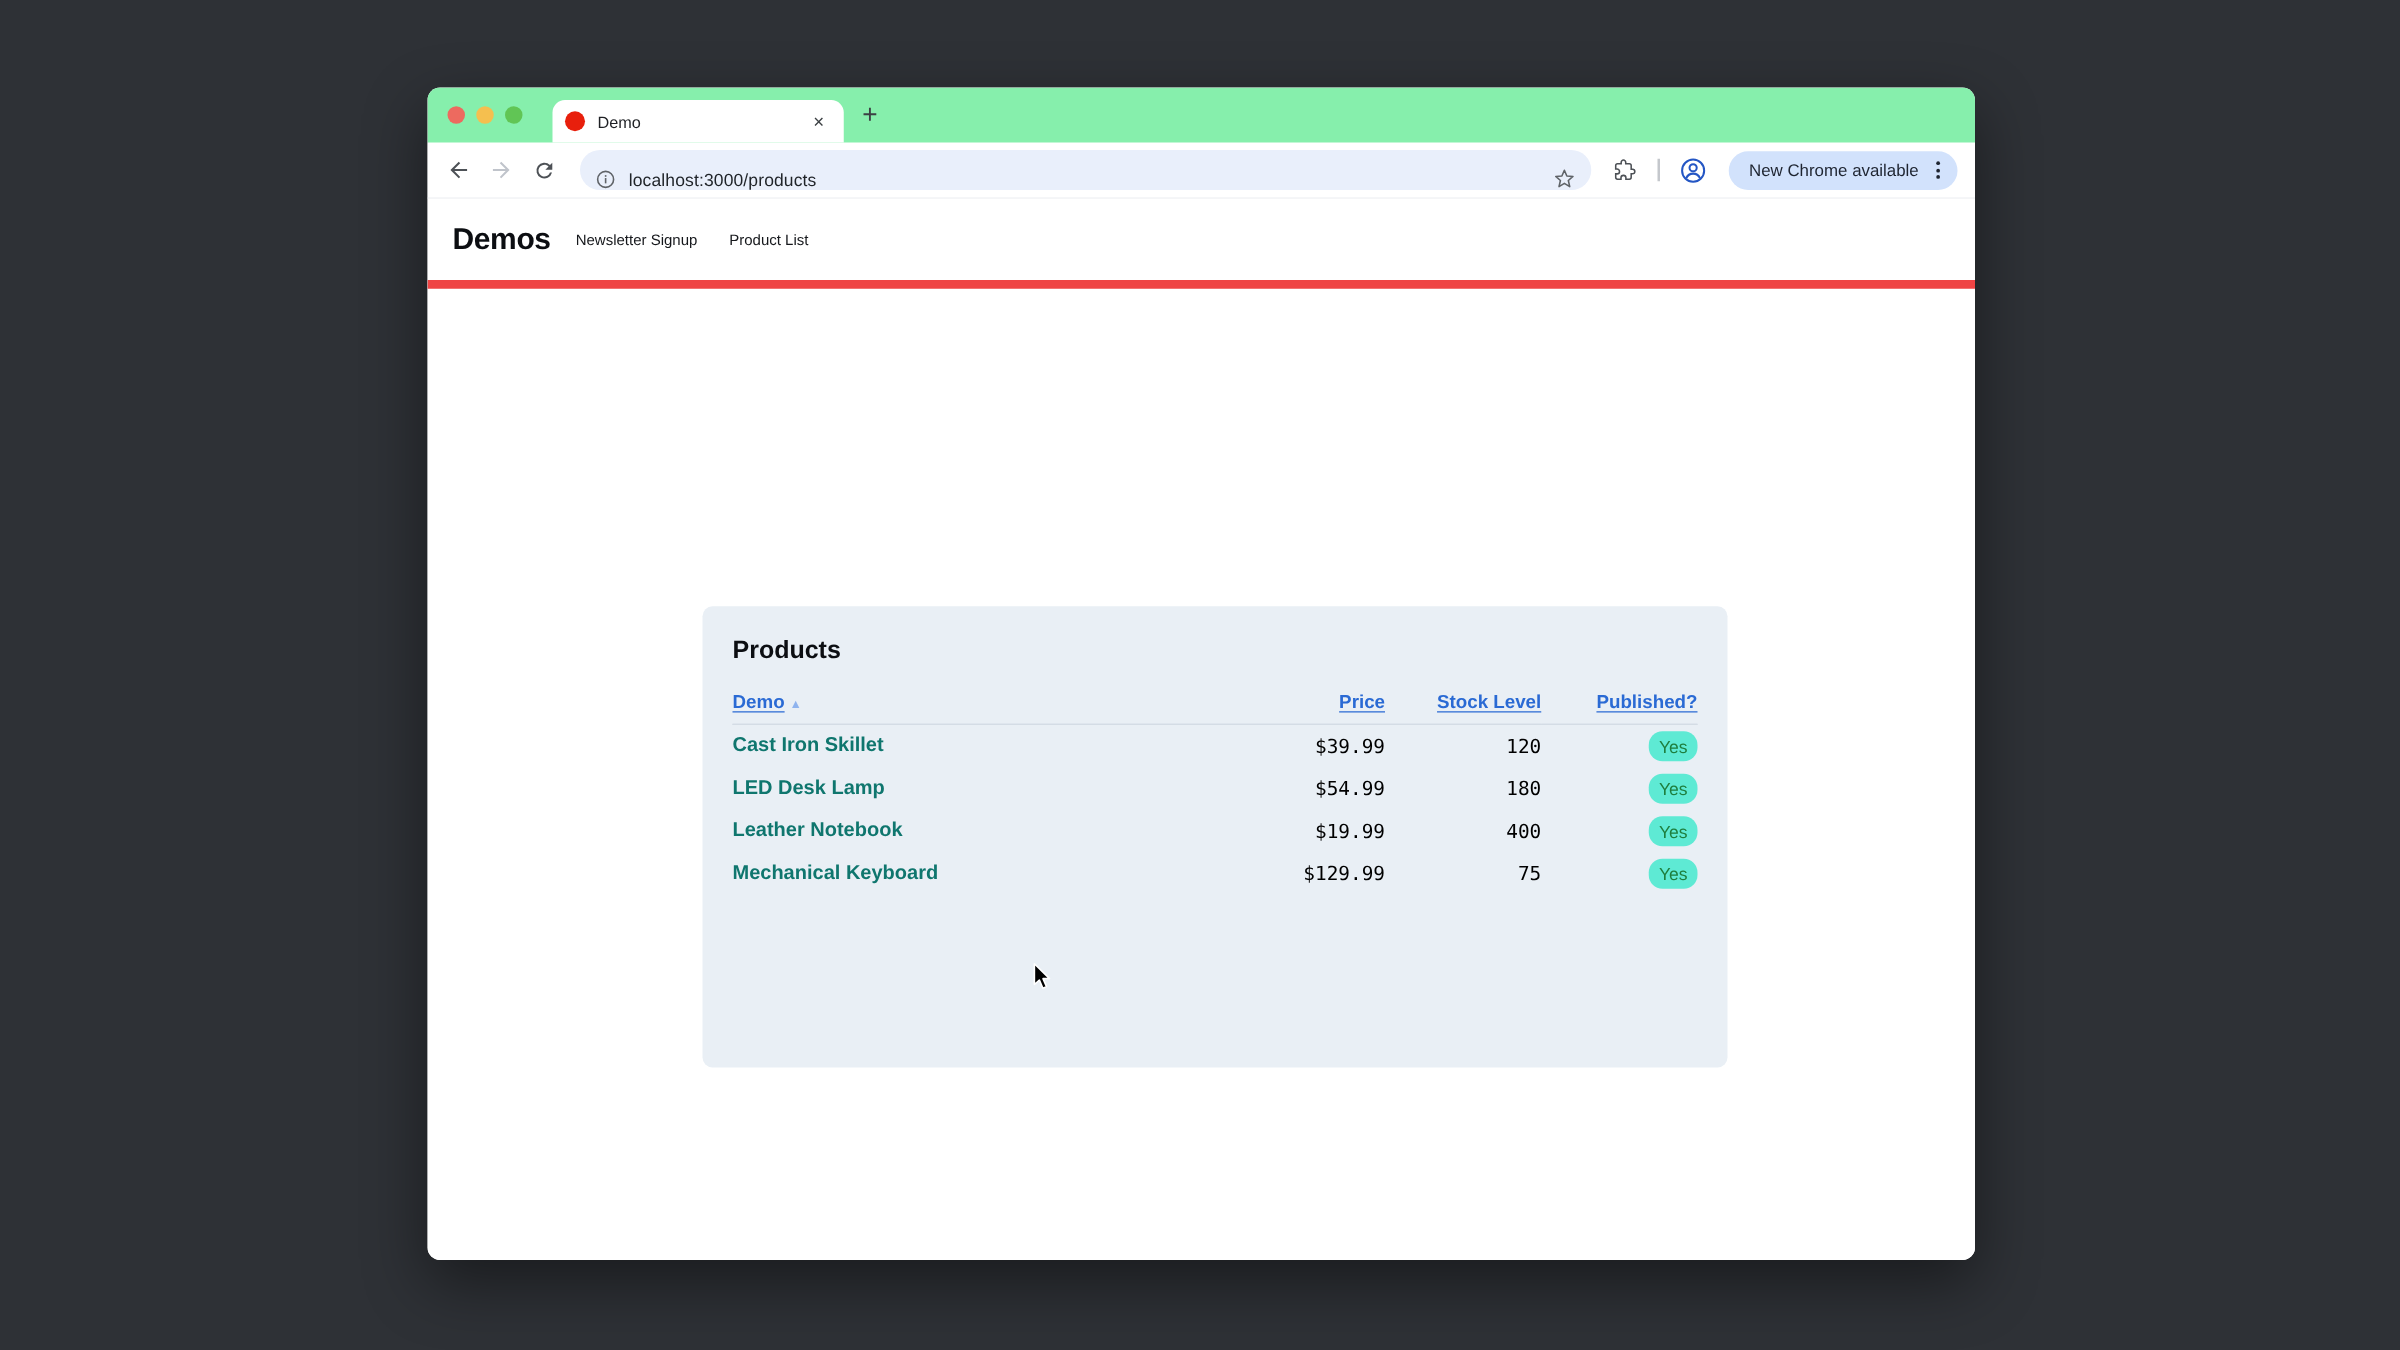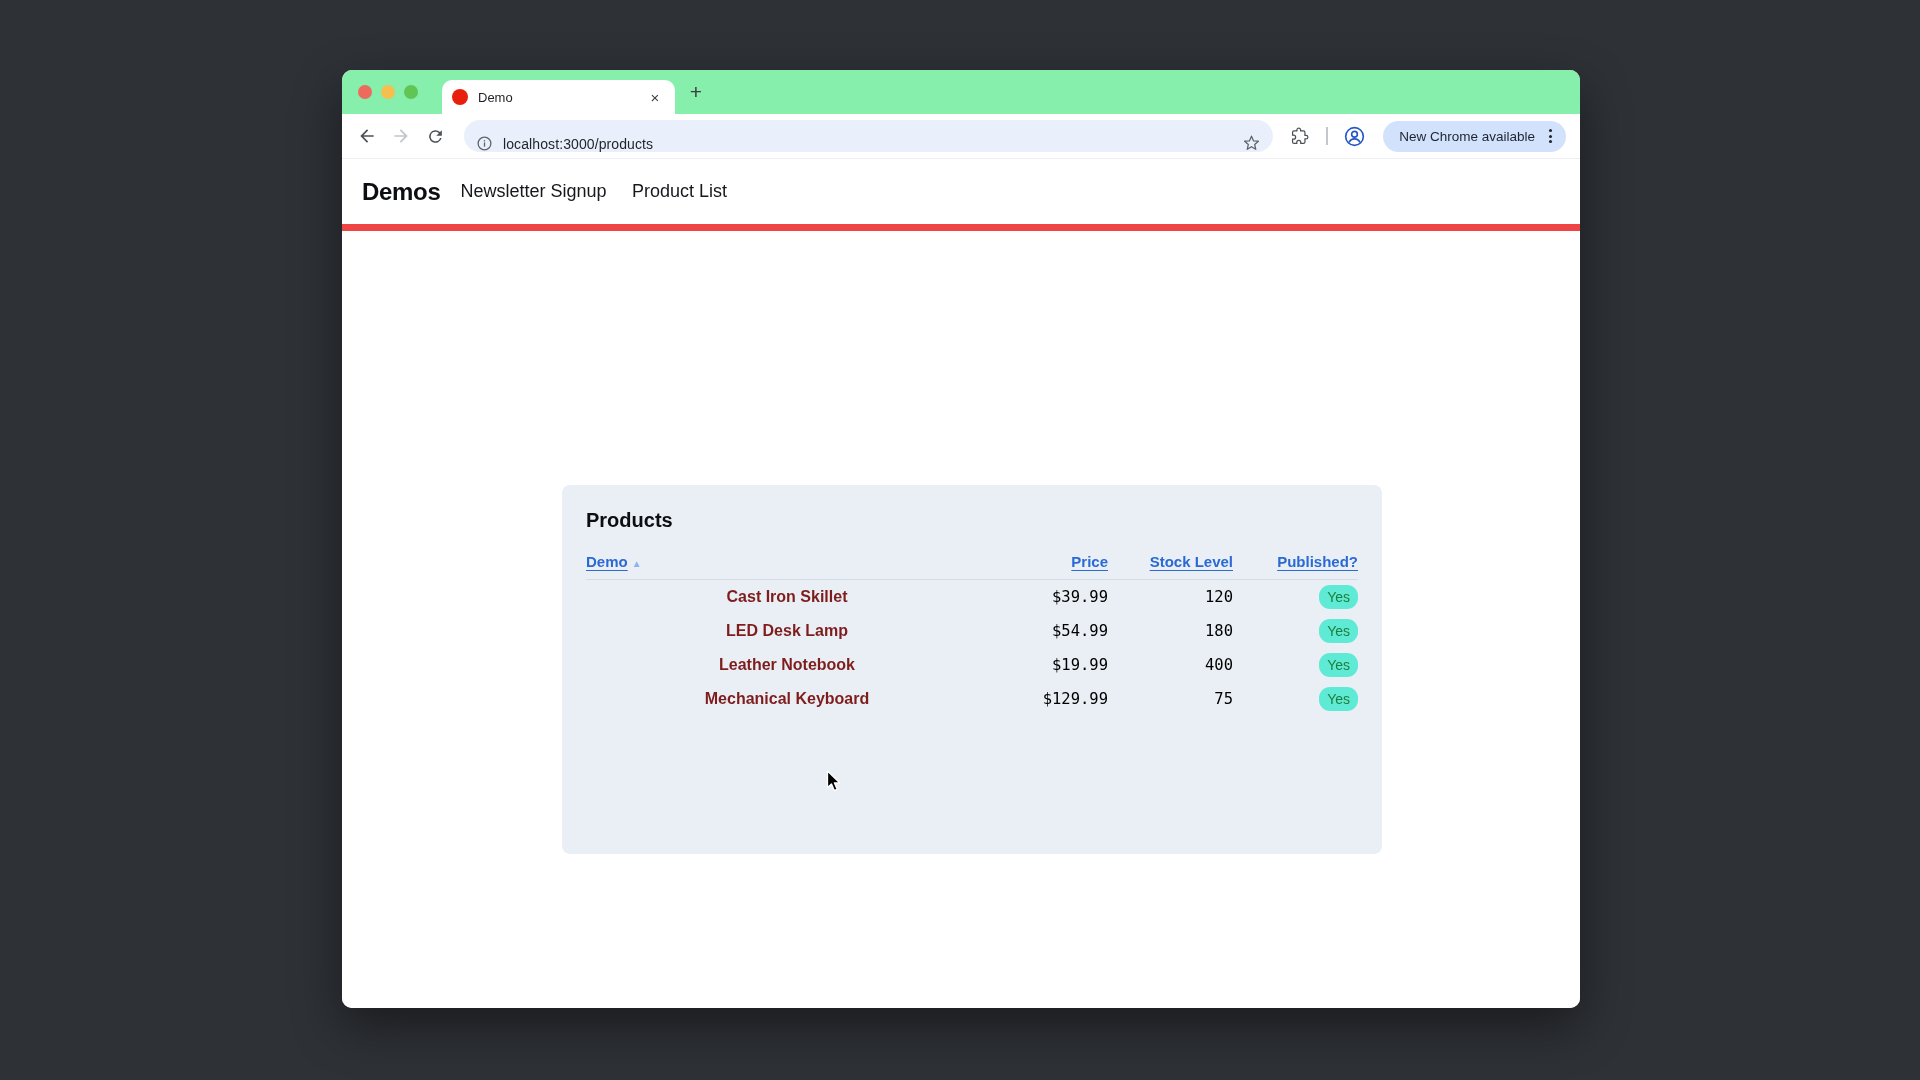--- a/index.html
+++ b/index.html
@@ -47,35 +47,35 @@
           display:flex; align-items:center; padding:0 10px 0 16px; flex:0 0 auto; }
   .pill-label { font-size:13.5px; color:#1e2430;text-align:right; }
   .kebab { display:flex; flex-direction:column; gap:2.5px; margin-left:10px; padding:0 4px; }
   .kebab i { width:3px; height:3px; border-radius:50%; background:#1e2430; }
 
   
   .page { position:relative; height:849px; background:#fff; }
   .site-nav { height:72px; display:flex; align-items:center; padding:0 20px;
               border-bottom:7px solid #ef4444; }
   .brand { font-size:24px; font-weight:700; color:#0c0e12; letter-spacing:-.3px; margin-right:20px; }
-  .nav-link { font-size:18px; color:#16181c; text-decoration:none; margin-right:21px;margin-top:25px; }
+  .nav-link { font-size:12px; color:#16181c; text-decoration:none; margin-right:21px;margin-top:25px; }
 
   .card { position:absolute; left:220px; top:326px; width:820px; height:369px;
           background:#e9eff5; border-radius:8px; padding:22px 24px; }
   .card h2 { font-size:20px; font-weight:700; color:#0c0e12; line-height:26px; }
 
   table { width:100%; border-collapse:collapse; table-layout:fixed; margin-top:20px; }
   col.c1 { width:auto; } col.c2 { width:120px; } col.c3 { width:125px; } col.c4 { width:125px; }
   th { text-align:right; font-size:15px; font-weight:600; padding:0 0 9px 0;
        border-bottom:1px solid #d4dce5; }
   th:first-child { text-align:left; }
   th a { color:#2a6ad4; text-decoration:underline; text-underline-offset:3px; }
   .sort { color:#8fb3ee; font-size:10px; margin-left:4px; text-decoration:none; display:inline-block; }
   td { height:34px; vertical-align:middle; text-align:right; }
-  td.c-title { text-align:center; font-size:16px; font-weight:600; color:#7f1d1d; }
+  td.c-title { text-align:left; font-size:16px; font-weight:600; color:#0f766e; }
   td.c-num { font-family:"DejaVu Sans Mono", monospace; font-size:15.5px; color:#000000; }
   .badge { display:inline-block; background:#5eead4; color:#1e7e3d; font-size:14px;
            line-height:1; padding:5px 8px; border-radius:11px; }
 
   .cursor { position:absolute; left:484px; top:611px; }
 </style>
 </head>
 <body>
 
 <div class="desktop">

